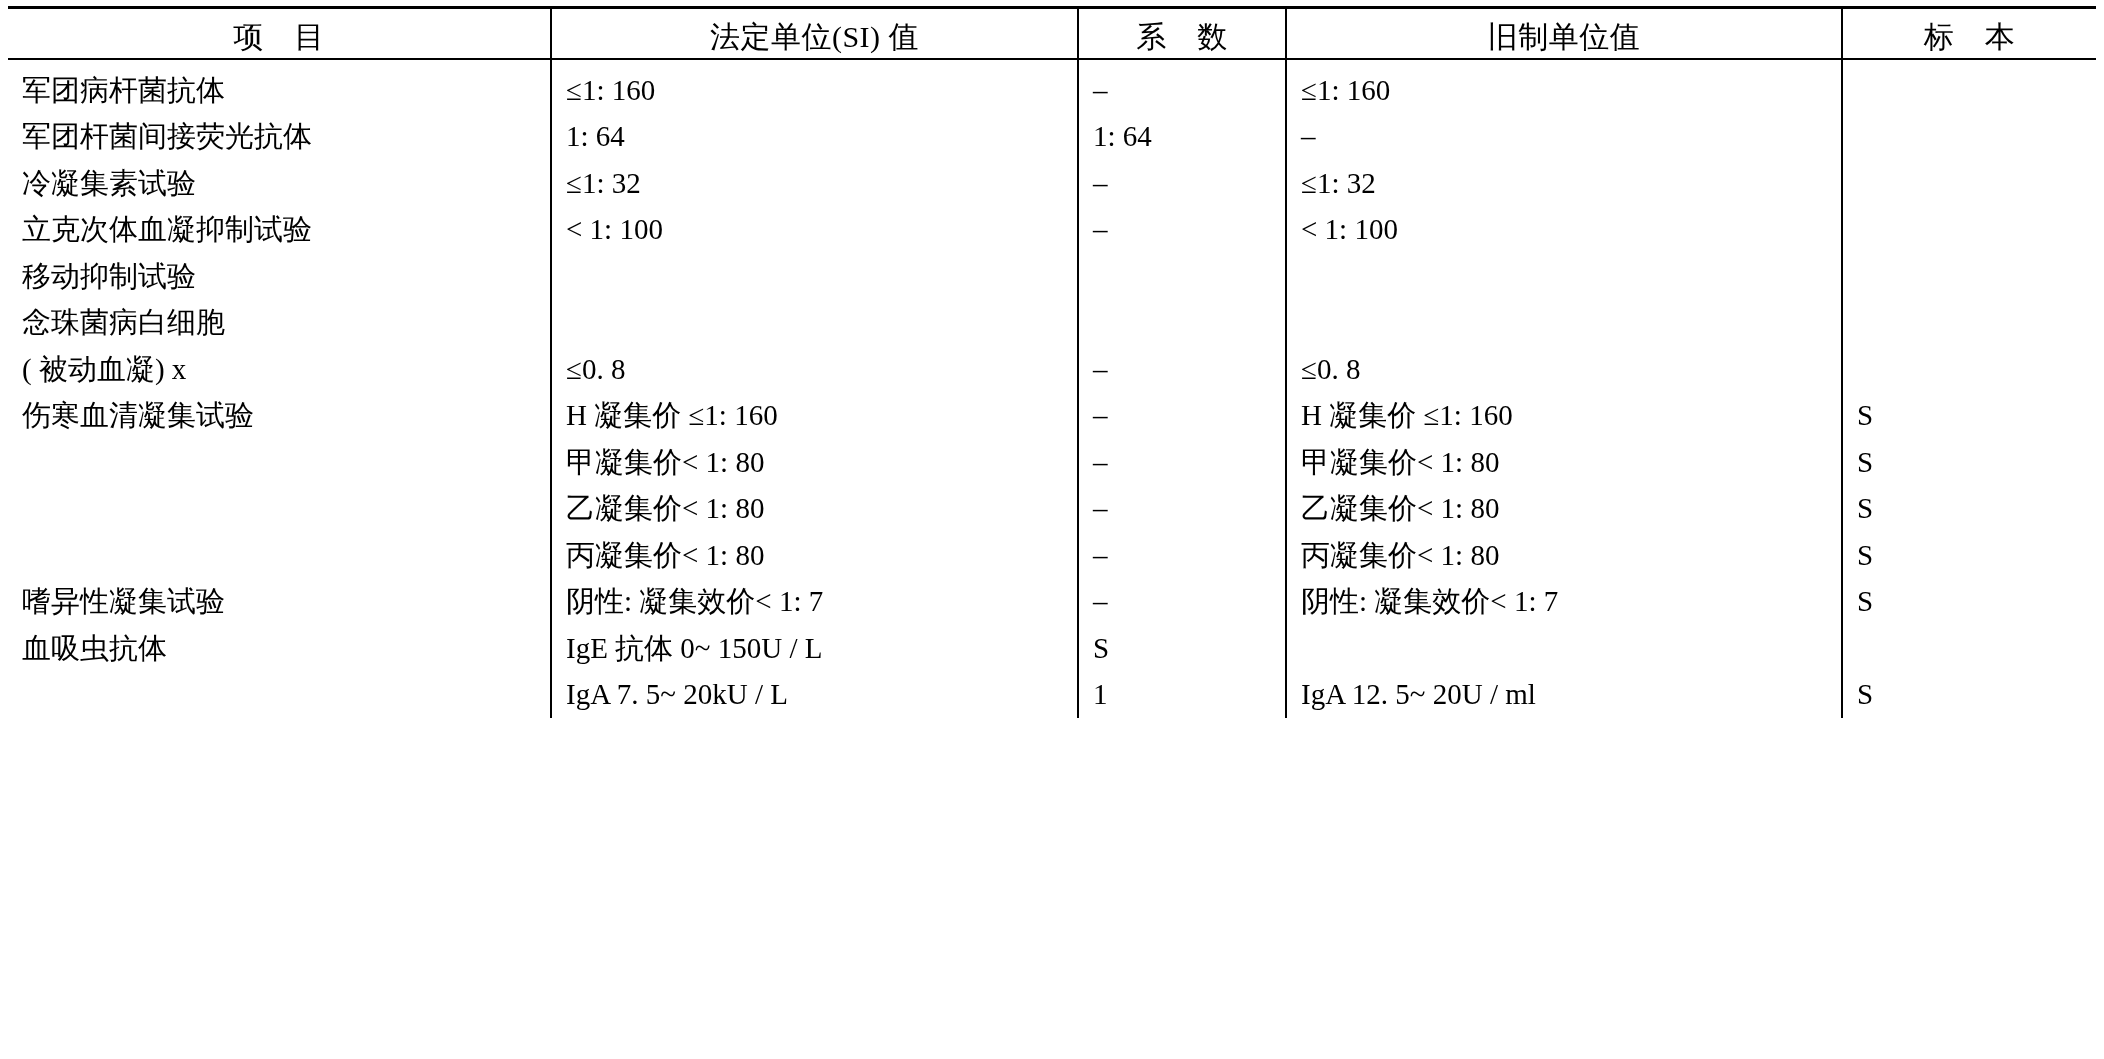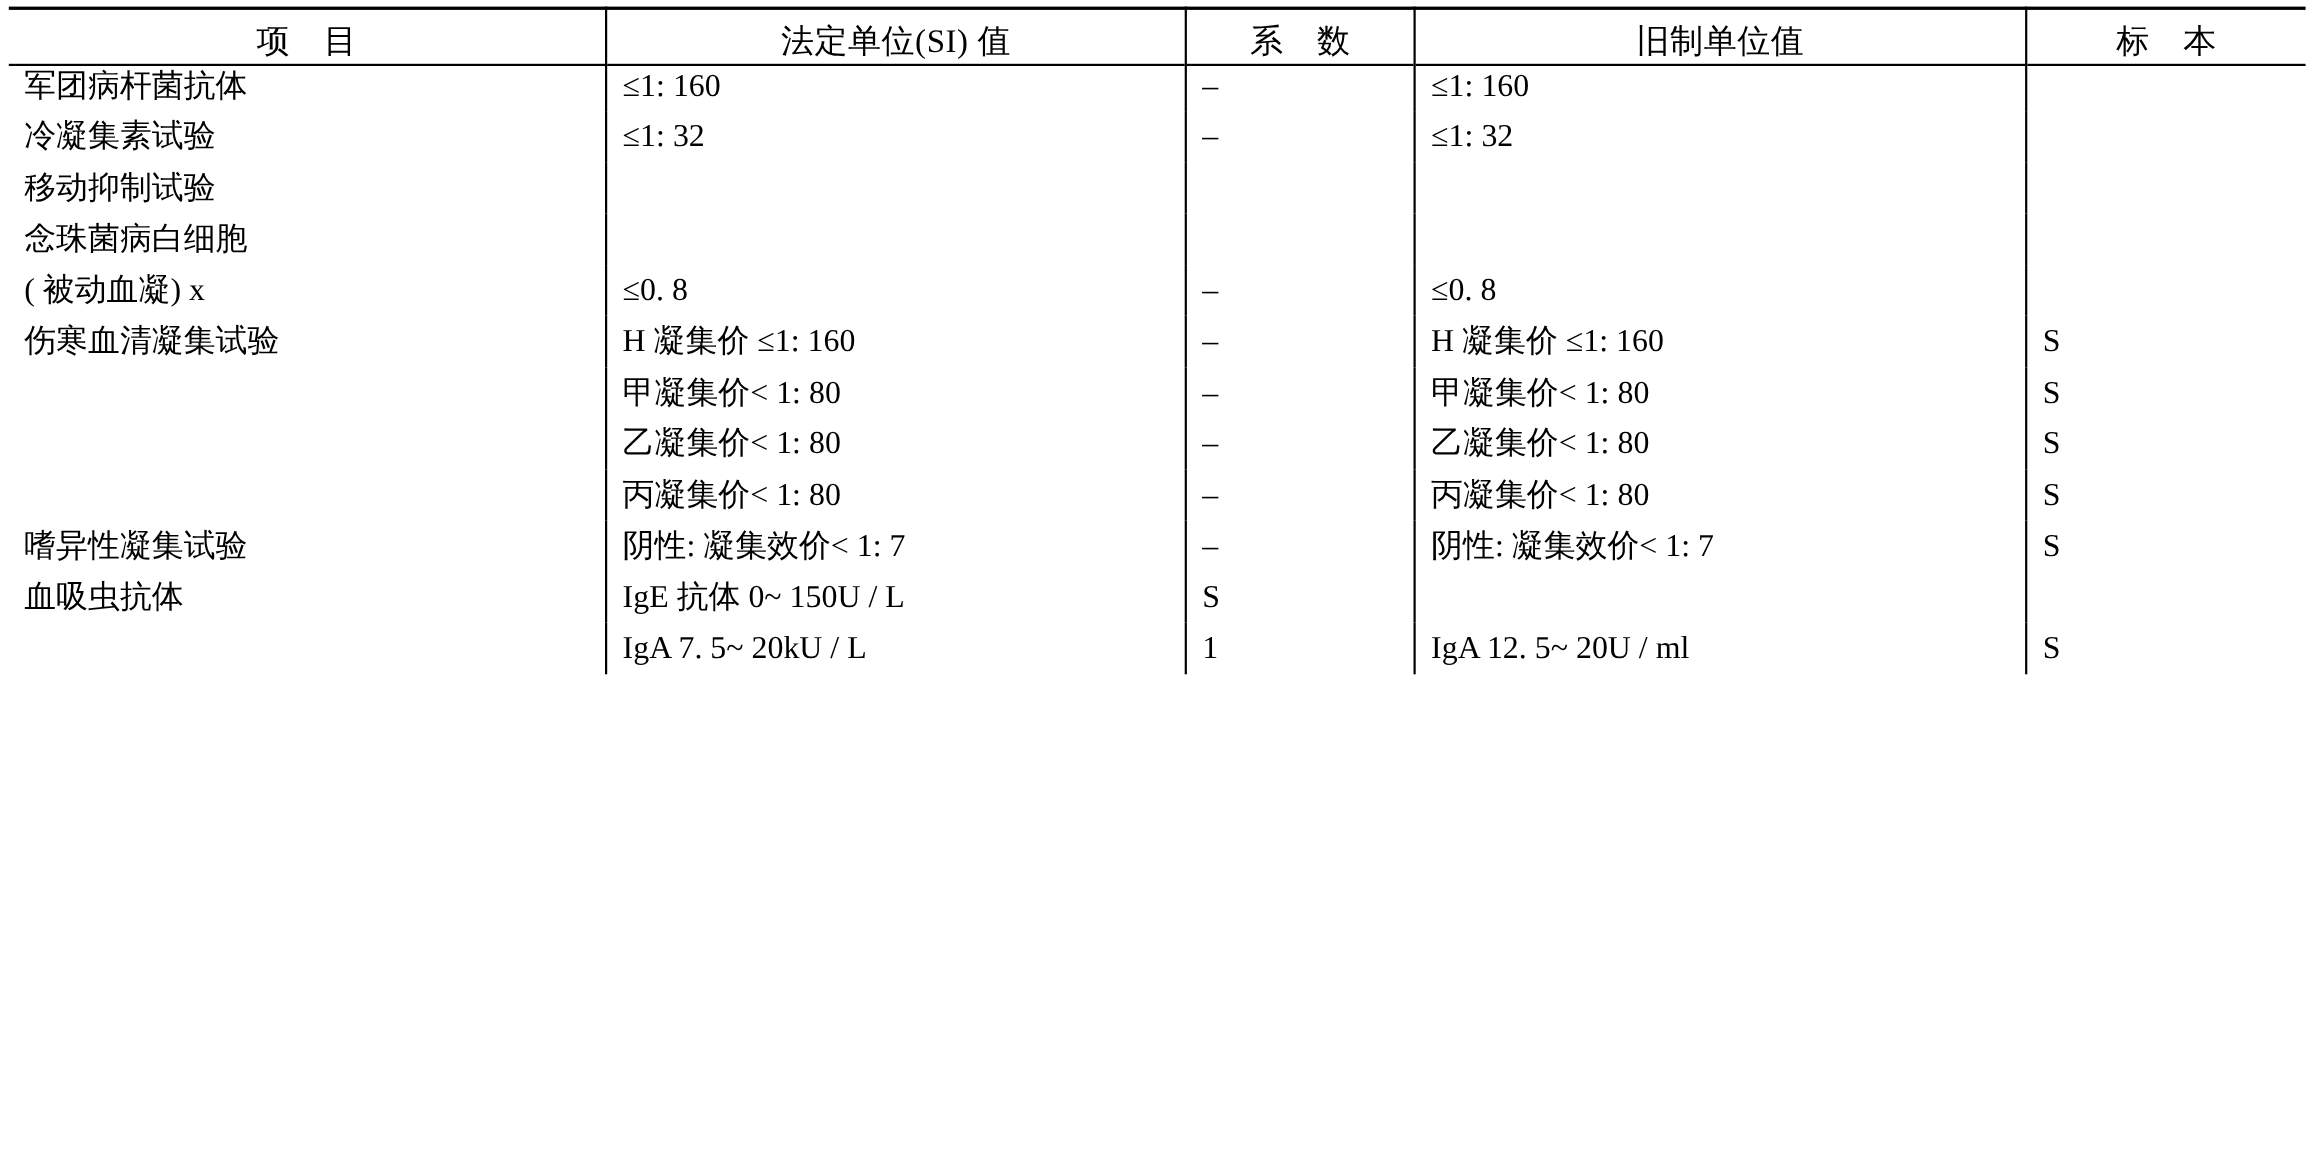--- a/index.html
+++ b/index.html
@@ -49,21 +49,21 @@
   }
   table.reftable tbody td {
     font-size: 29px;
     padding: 7px 0 7px 14px;
     border-right: 2px solid #000;
     vertical-align: middle;
     white-space: nowrap;
     line-height: 1.12;
   }
   table.reftable tbody td:last-child { border-right: none; }
-  table.reftable tbody tr:first-child td { padding-top: 2px; }
+  table.reftable tbody tr:first-child td { padding-top: 14px; }
 
   .sp-head { letter-spacing: 10px; }
   .cell-pad-left { padding-left: 16px; }
   .spec-cell { padding-left: 16px; }
   .coef-cell { padding-left: 14px; }
 </style>
 </head>
 <body>
 
 <div class="page">
@@ -86,24 +86,38 @@
     </thead>
     <tbody>
       <tr>
         <td>军团病杆菌抗体</td>
         <td class="cell-pad-left">≤1: 160</td>
         <td class="coef-cell">–</td>
         <td class="cell-pad-left">≤1: 160</td>
         <td class="spec-cell"></td>
       </tr>
       <tr>
+        <td>军团杆菌间接荧光抗体</td>
+        <td class="cell-pad-left">1: 64</td>
+        <td class="coef-cell">1: 64</td>
+        <td class="cell-pad-left">–</td>
+        <td class="spec-cell"></td>
+      </tr>
+      <tr>
         <td>冷凝集素试验</td>
         <td class="cell-pad-left">≤1: 32</td>
         <td class="coef-cell">–</td>
         <td class="cell-pad-left">≤1: 32</td>
+        <td class="spec-cell"></td>
+      </tr>
+      <tr>
+        <td>立克次体血凝抑制试验</td>
+        <td class="cell-pad-left">&lt; 1: 100</td>
+        <td class="coef-cell">–</td>
+        <td class="cell-pad-left">&lt; 1: 100</td>
         <td class="spec-cell"></td>
       </tr>
       <tr>
         <td>移动抑制试验</td>
         <td class="cell-pad-left"></td>
         <td class="coef-cell"></td>
         <td class="cell-pad-left"></td>
         <td class="spec-cell"></td>
       </tr>
       <tr>

